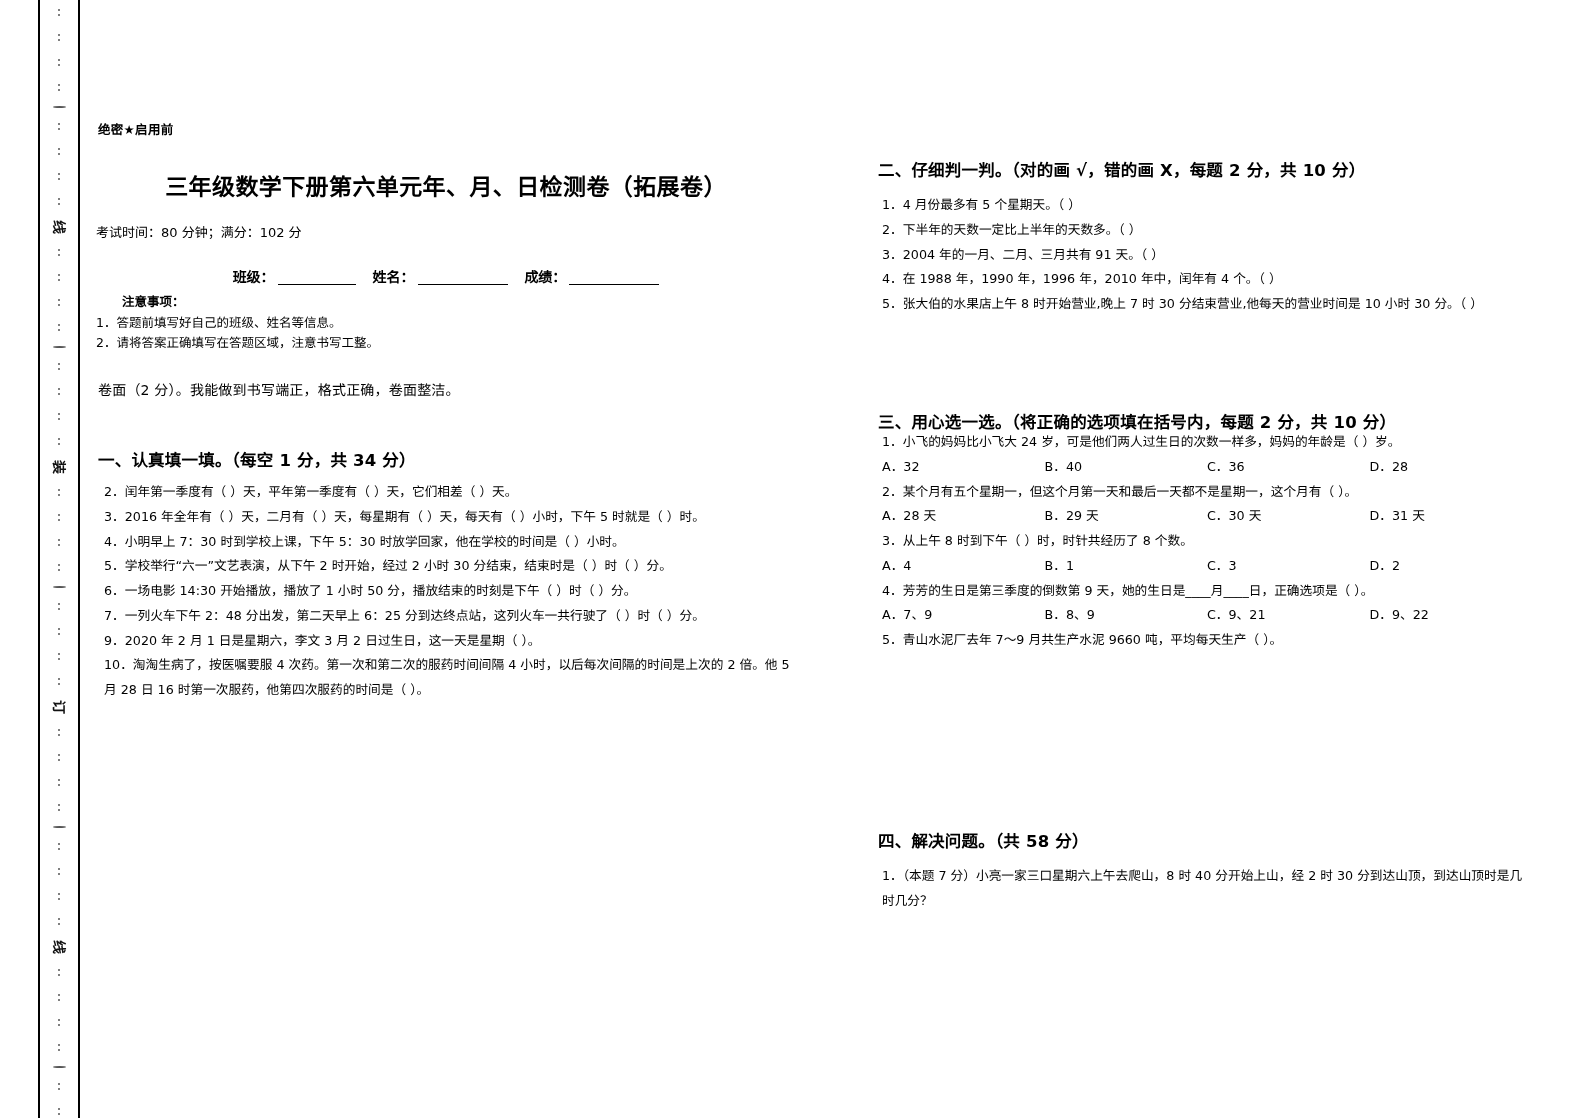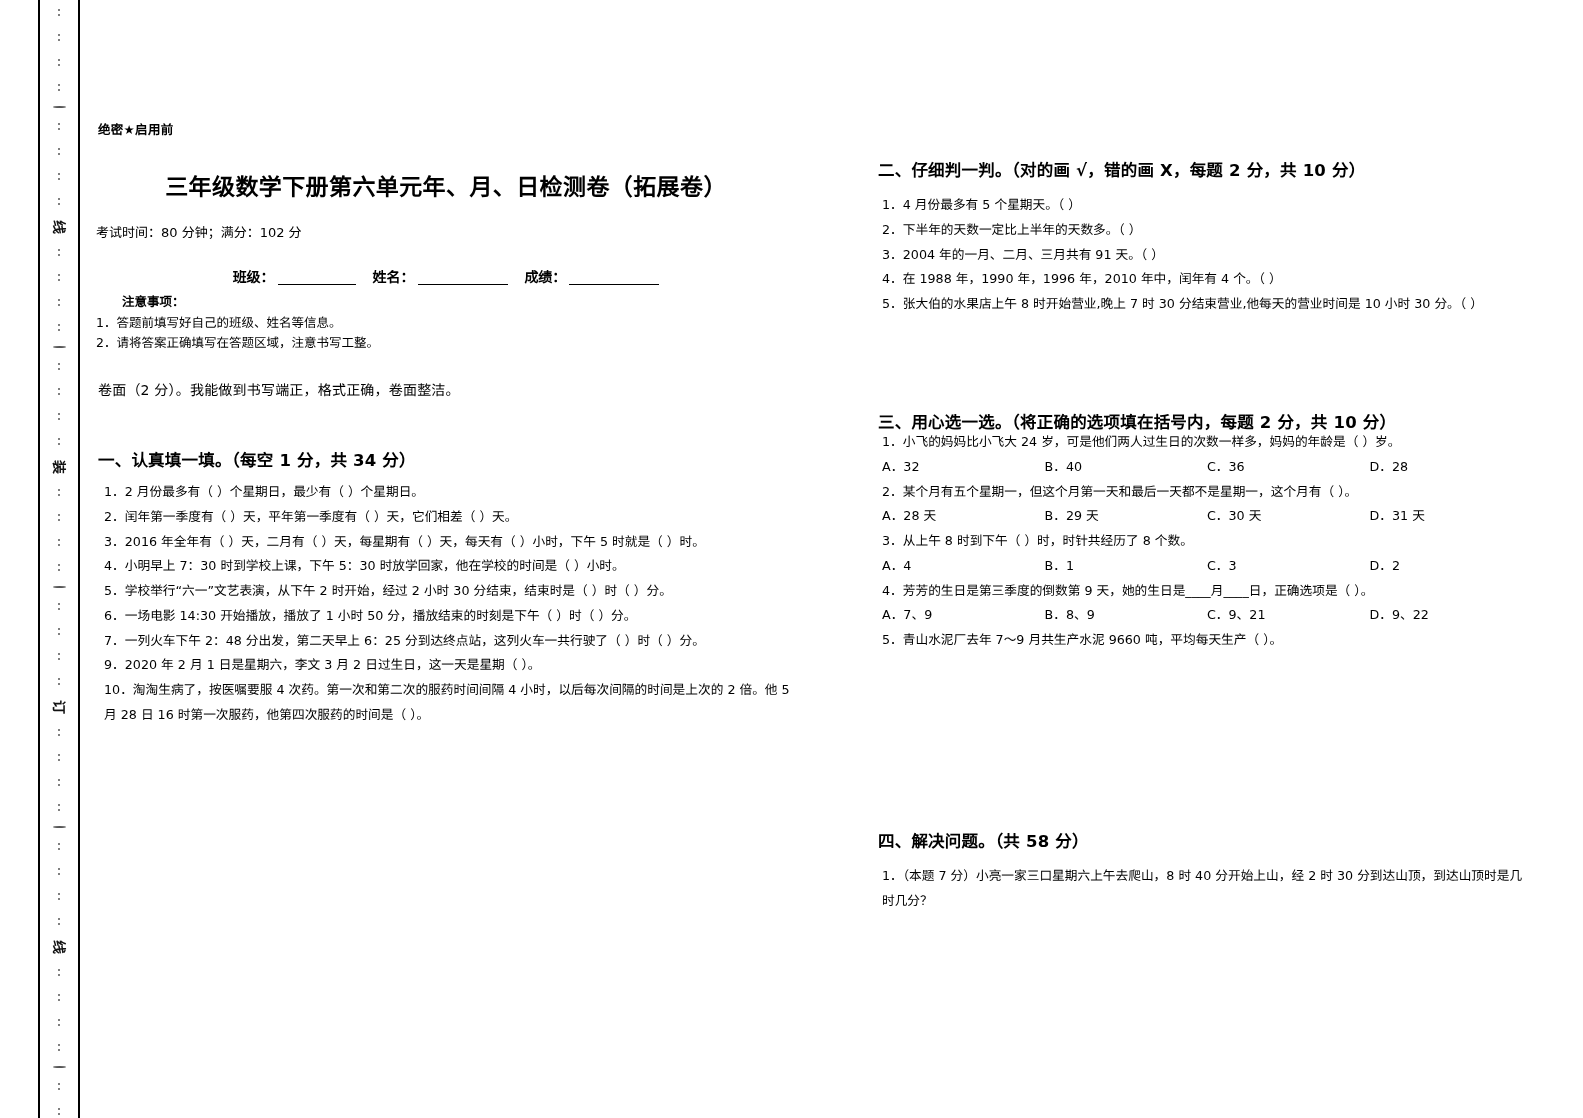--- a/index.html
+++ b/index.html
@@ -394,21 +394,20 @@
       <div class="notice-block">
         <div class="notice-title">注意事项：</div>
         <div class="notice-item">1．答题前填写好自己的班级、姓名等信息。</div>
         <div class="notice-item">2．请将答案正确填写在答题区域，注意书写工整。</div>
       </div>
 
       <div class="cover-note">卷面（2 分）。我能做到书写端正，格式正确，卷面整洁。</div>
 
       <div class="sec-head" id="sec1-head">一、认真填一填。（每空 1 分，共 34 分）</div>
       <div id="sec1-list">
-          <div class="q q-row">1．2 月份最多有（          ）个星期日，最少有（          ）个星期日。</div>
           <div class="q q-row">2．闰年第一季度有（        ）天，平年第一季度有（        ）天，它们相差（        ）天。</div>
           <div class="q q-row">3．2016 年全年有（      ）天，二月有（      ）天，每星期有（      ）天，每天有（      ）小时，下午 5 时就是（      ）时。</div>
           <div class="q q-row">4．小明早上 7：30 时到学校上课，下午 5：30 时放学回家，他在学校的时间是（        ）小时。</div>
           <div class="q q-row">5．学校举行“六一”文艺表演，从下午 2 时开始，经过 2 小时 30 分结束，结束时是（        ）时（        ）分。</div>
           <div class="q q-row">6．一场电影 14:30 开始播放，播放了 1 小时 50 分，播放结束的时刻是下午（      ）时（      ）分。</div>
           <div class="q q-row">7．一列火车下午 2：48 分出发，第二天早上 6：25 分到达终点站，这列火车一共行驶了（      ）时（      ）分。</div>
           <div class="q q-row">9．2020 年 2 月 1 日是星期六，李文 3 月 2 日过生日，这一天是星期（      ）。</div>
           <div class="q q-row">10．淘淘生病了，按医嘱要服 4 次药。第一次和第二次的服药时间间隔 4 小时，以后每次间隔的时间是上次的 2 倍。他 5 月 28 日 16 时第一次服药，他第四次服药的时间是（      ）。</div>
         </div>
     </div>

